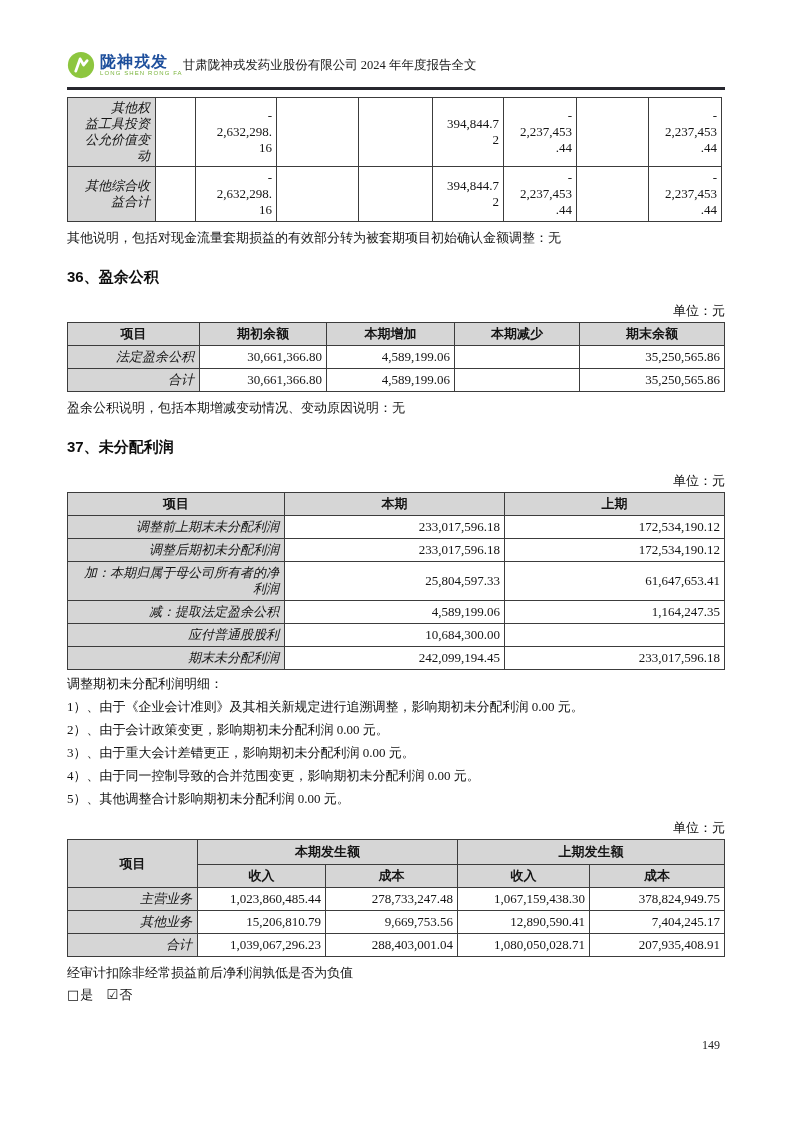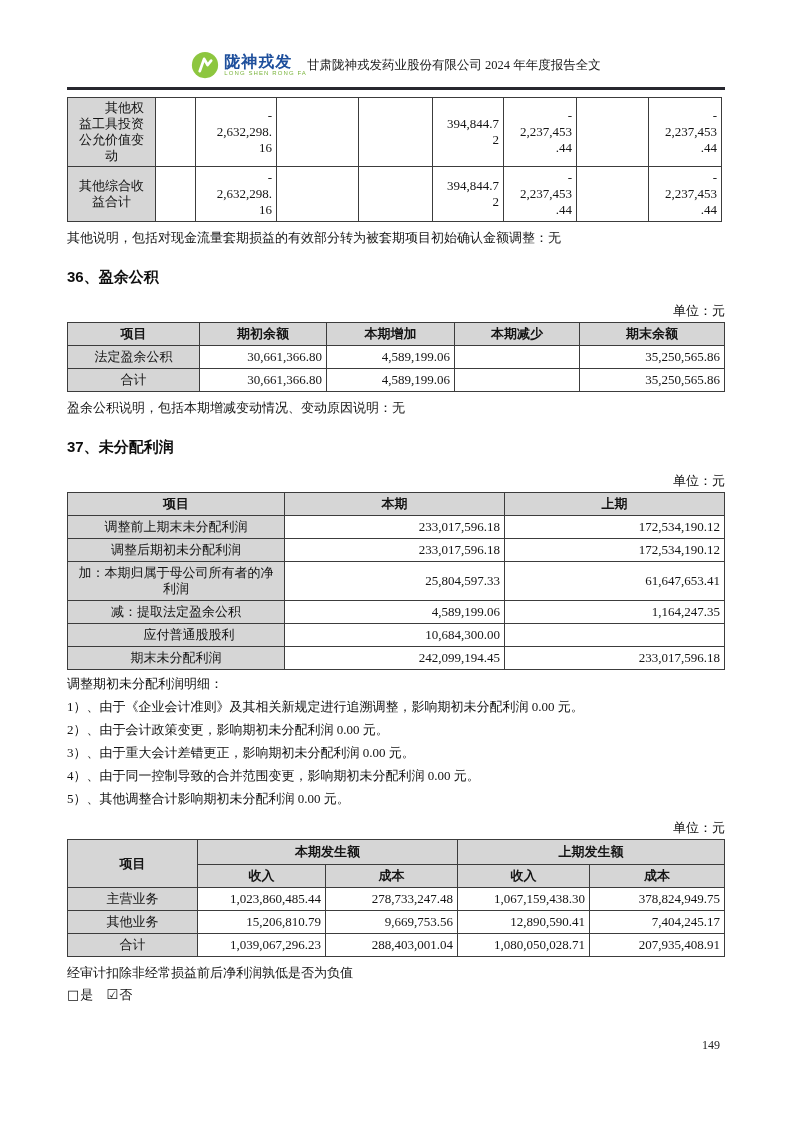--- a/index.html
+++ b/index.html
@@ -2,33 +2,33 @@
 <html><head>
 <meta charset="utf-8">
 <style>
   * { margin:0; padding:0; box-sizing:border-box; }
   html,body { background:#ffffff; }
   body { font-family:"Liberation Serif","DejaVu Serif",serif; color:#111; }
   .page { position:relative; width:793px; height:1122px; background:#fff; overflow:hidden; margin:0 auto; }
   .content { width:658px; margin-left:67px; padding-top:48px; }
 
   
-  .hdr { display:flex; justify-content:center; align-items:center; height:34px; }
+  .hdr { display:flex; justify-content:flex-start; align-items:center; height:34px; }
   .logo { display:flex; align-items:center; gap:5px; }
   .logo-mark svg { display:block; }
   .logo-cn { font-family:"Liberation Sans","DejaVu Sans",sans-serif; font-weight:bold; font-size:16px; color:#1e4f9c; line-height:17px; letter-spacing:1px; }
   .logo-en { font-family:"Liberation Sans","DejaVu Sans",sans-serif; font-size:6px; color:#7ab43c; letter-spacing:1.1px; line-height:7px; }
   .hdr-title { font-size:12.5px; color:#1a1a1a; }
   .rule { margin-top:5px; border-top:3px solid #27272e; }
 
   
   table { border-collapse:collapse; table-layout:fixed; font-size:13px; color:#141414; }
   td,th { border:1px solid #3c3c3c; overflow:hidden; vertical-align:middle; font-weight:normal; }
   .gray { background:#d6d6d6; }
-  .lbl { text-align:center; padding:3px 5px; line-height:16px; }
+  .lbl { text-align:right; padding:3px 5px; line-height:16px;font-style:italic; }
   .num { text-align:right; padding:3px 4px; line-height:16px; }
   .pre { white-space:pre-line; }
   .ind2 { text-indent:2em; }
 
   .t1 { width:654px; margin-top:7px; }
   .t1 td { line-height:16px; }
   .t1 .lbl { padding:2px 5px; }
   .t36, .t37, .t38 { width:657px; margin-top:3px; }
   .t36 th, .t37 th, .t38 th { padding:3px 4px; line-height:16px;font-weight:bold; }
   .t38 th.grp { padding:4px 4px; }

